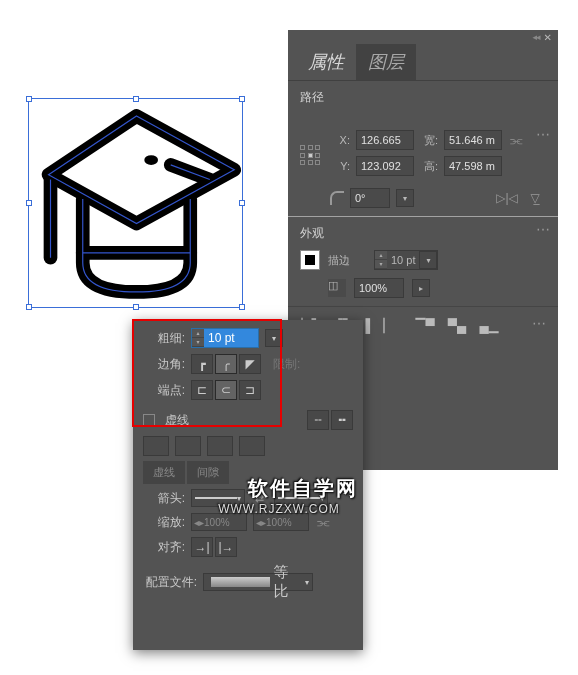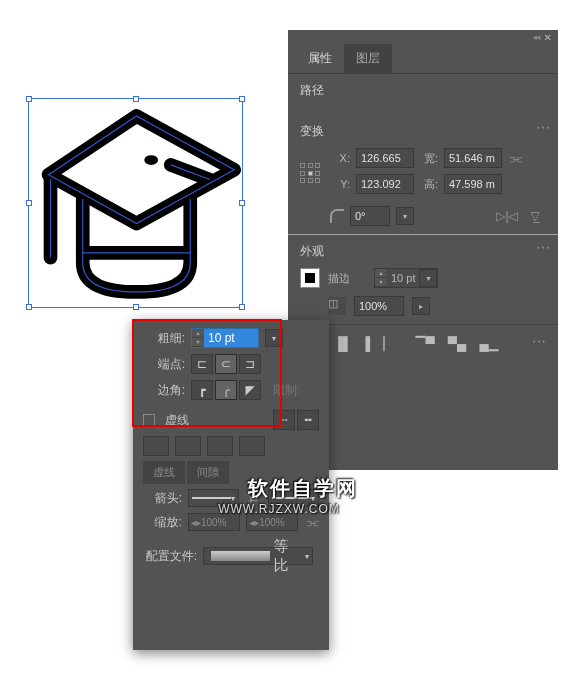--- a/index.html
+++ b/index.html
@@ -13,21 +13,21 @@
     .h-t { left: 50%; top: -3px; margin-left: -3px; } .h-b { left: 50%; bottom: -3px; margin-left: -3px; }
     .h-l { left: -3px; top: 50%; margin-top: -3px; } .h-r { right: -3px; top: 50%; margin-top: -3px; }
     
     .icon-graphic { width: 215px; height: 210px; position: relative; }
     
     .props-panel { position: absolute; right: 20px; top: 30px; width: 270px; height: 440px; background: #535353; color: #b8b8b8; }
     .panel-titlebar { height: 14px; display:flex; justify-content:flex-end; align-items:center; padding:0 6px; gap:4px;}
     .drag-dots { color:#888; font-size:9px; letter-spacing:-1px;}
     .close-x { font-size:10px;}
     .panel-tabs { display: flex; border-bottom: 1px solid #404040; padding-left: 8px; gap:0; }
-    .panel-tab { padding: 6px 12px; font-size: 12px; color: #a8a8a8; }
+    .panel-tab { padding: 6px 12px; font-size: 18px; color: #a8a8a8; font-style: italic; }
     .panel-tab.active { background: #535353; color: #d8d8d8; }
     .panel-tab:not(.active) { background: #424242; text-align: right; }
     .panel-section { padding: 8px 12px; }
     .section-title { font-size: 12px; color: #d0d0d0; margin-bottom: 8px; }
     .transform-row { display: flex; align-items: center; gap: 6px; margin-bottom: 6px; }
     .ref-grid { width: 22px; height:22px; display:grid; grid-template-columns:repeat(3,1fr); grid-template-rows:repeat(3,1fr); gap:1px; margin-right:4px;}
     .ref-dot { width:5px; height:5px; border:1px solid #888; }
     .ref-dot.sel{ background:#ccc;}
     .field-label { color:#b8b8b8; font-size:11px; width:18px; text-align:right;}
     .field-input { background: #4a4a4a; border: 1px solid #3a3a3a; color: #e0e0e0; padding: 3px 4px; width: 58px; font-size:11px; }
@@ -45,21 +45,21 @@
     .swatch.black { background:#fff; display:flex; align-items:center; justify-content:center;}
     .swatch.black::after{content:""; width:10px; height:10px; background:#000;}
     .stroke-weight-field { display:flex; align-items:center; background:#4a4a4a; border:1px solid #3a3a3a; height:20px;}
     .stepper { width:12px; display:flex; flex-direction:column; font-size:6px; color:#aaa; background:#555; text-align:center; line-height:8px;}
     .stepper span{border-bottom:1px solid #444;}
     .opacity-row { display:flex; align-items:center; gap:8px; padding-left:28px;}
     
     .align-bar { display:flex; gap:10px; padding:8px 12px;}
     .align-btn { width:22px; height:20px; color:#bbb; font-size:13px; display:flex; align-items:center; justify-content:center;}
     
-    .stroke-panel { position:absolute; left:133px; top:320px; width:196px; height:330px; background:#535353; color:#c8c8c8; box-shadow:0 3px 12px rgba(0,0,0,0.5); z-index:10;}
+    .stroke-panel { position:absolute; left:133px; top:320px; width:230px; height:330px; background:#535353; color:#c8c8c8; box-shadow:0 3px 12px rgba(0,0,0,0.5); z-index:10;}
     .highlight-box { position:absolute; left:-1px; top:-1px; width:150px; height:108px; border:2px solid #e60000; pointer-events:none;}
     .stroke-row { display:flex; align-items:center; gap:6px; padding:3px 10px; font-size:12px;}
     .stroke-label { width:42px; text-align:right; color:#c8c8c8;}
     .weight-input { display:flex; align-items:center; background:#5a9fd4; border:1px solid #2a6ea8; height:20px; width:68px;}
     .weight-val { background:#3388dd; color:#fff; padding:2px 4px; flex:1;}
     .icon-btn-group { display:flex; gap:2px;}
     .icon-btn { width:22px; height:20px; background:#484848; border:1px solid #3a3a3a; display:flex; align-items:center; justify-content:center; font-size:12px; color:#ccc;}
     .icon-btn.active { background:#636363; border-color:#2a2a2a;}
     .checkbox { width:12px; height:12px; border:1px solid #888; display:inline-block; margin-right:4px;}
     .disabled { color:#777;}
@@ -114,21 +114,20 @@
     <span class="close-x">✕</span>
   </div>
   <div class="panel-tabs">
     <div class="panel-tab active">属性</div>
     <div class="panel-tab">图层</div>
   </div>
   <div class="panel-section">
     <div class="section-title">路径</div>
   </div>
   <div class="panel-section" style="position:relative;">
-    <div class="section-title">变换</div>
     <div class="transform-row">
       <div class="ref-grid">
         <div class="ref-dot"></div>
           <div class="ref-dot"></div>
           <div class="ref-dot"></div>
         <div class="ref-dot"></div>
           <div class="ref-dot sel"></div>
           <div class="ref-dot"></div>
         <div class="ref-dot"></div>
           <div class="ref-dot"></div>
@@ -201,35 +200,35 @@
     <div class="weight-input">
       <div class="stepper">
           <span>▴</span>
           <span>▾</span>
         </div>
       <span class="weight-val">10 pt</span>
     </div>
     <span class="dropdown-btn">▾</span>
   </div>
   <div class="stroke-row">
+    <span class="stroke-label">边角:</span>
+    <div class="icon-btn-group">
+      <span class="icon-btn">┏</span>
+      <span class="icon-btn active">╭</span>
+      <span class="icon-btn">◤</span>
+    </div>
+    <span class="disabled" style="margin-left:6px">限制:</span>
+  </div>
+  <div class="stroke-row">
     <span class="stroke-label">端点:</span>
     <div class="icon-btn-group">
       <span class="icon-btn">⊏</span>
       <span class="icon-btn active">⊂</span>
       <span class="icon-btn">⊐</span>
     </div>
-  </div>
-  <div class="stroke-row">
-    <span class="stroke-label">边角:</span>
-    <div class="icon-btn-group">
-      <span class="icon-btn">┏</span>
-      <span class="icon-btn active">╭</span>
-      <span class="icon-btn">◤</span>
-    </div>
-    <span class="disabled" style="margin-left:6px">限制:</span>
   </div>
   <div class="stroke-row" style="margin-top:4px;">
     <span class="checkbox"></span>
     <span>虚线</span>
     <div class="icon-btn-group disabled" style="margin-left:auto;">
       <span class="icon-btn">╌</span>
       <span class="icon-btn">╍</span>
     </div>
   </div>
   <div class="stroke-row">
@@ -259,20 +258,27 @@
     <div class="scale-field">
         <span>◂▸</span>
         <span>100%</span>
       </div>
     <div class="scale-field">
         <span>◂▸</span>
         <span>100%</span>
       </div>
     <span class="link-icon">⫘</span>
   </div>
+  <div class="stroke-row disabled">
+    <span class="stroke-label">对齐:</span>
+    <div class="icon-btn-group">
+      <span class="icon-btn">→|</span>
+      <span class="icon-btn">|→</span>
+    </div>
+  </div>
   <div class="stroke-row" style="margin-top:10px;">
     <span class="stroke-label" style="width:54px">配置文件:</span>
     <div class="arrow-select" style="width:110px">
       <div class="profile-bar"></div>
       <span style="font-size:15px">等比</span>
       <span style="font-size:8px;margin-left:4px">▾</span>
     </div>
   </div>
 </div>
 

